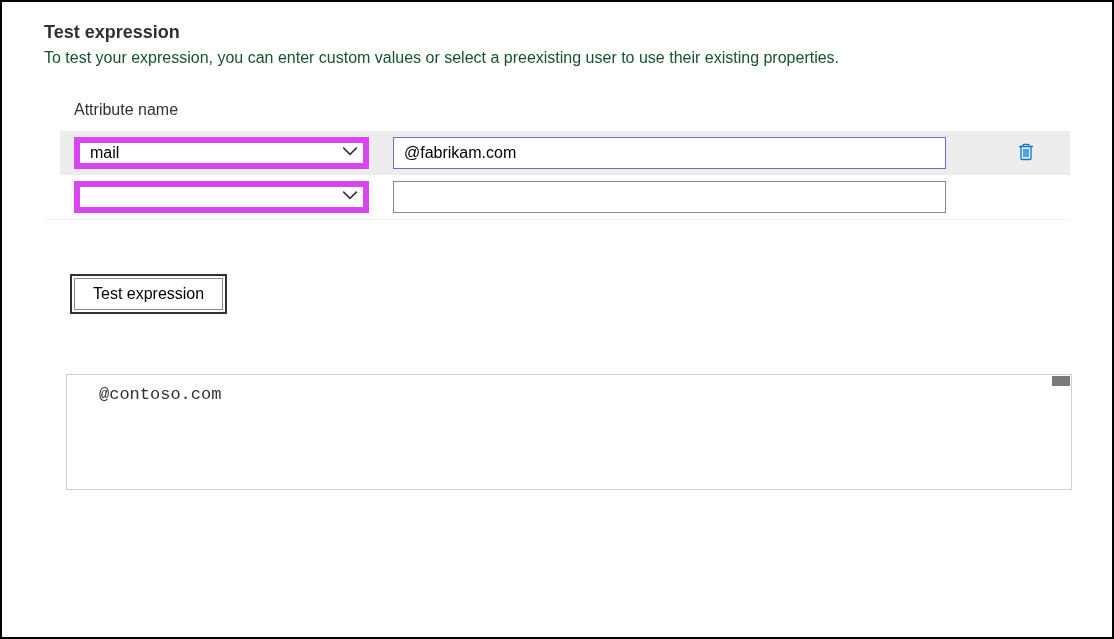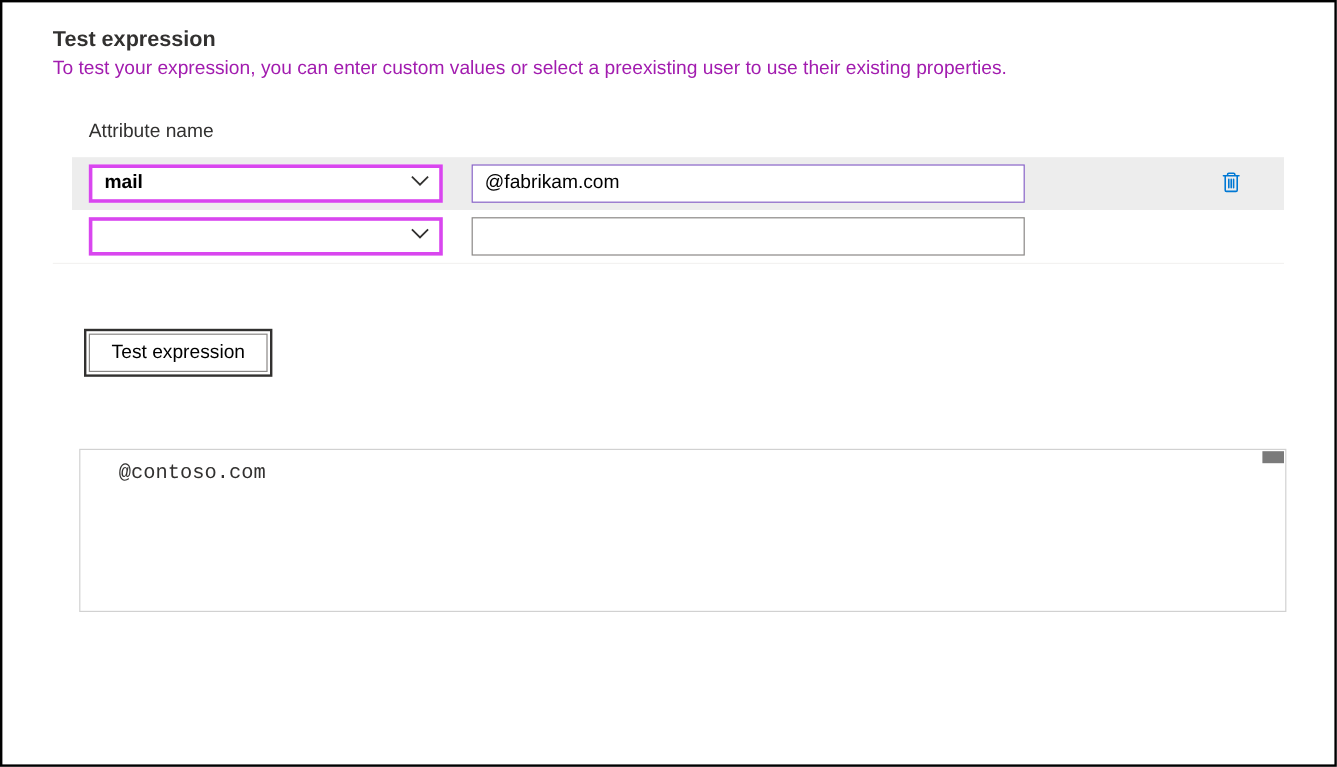--- a/index.html
+++ b/index.html
@@ -16,21 +16,21 @@
       padding: 20px 42px;
       color: #323130;
     }
     .section-title {
       font-size: 18px;
       font-weight: 600;
       margin-bottom: 6px;
     }
     .section-description {
       font-size: 16px;
-      color: #a21caf;
+      color: #14532d;
       margin-bottom: 34px;
     }
     .columns {
       display: flex;
       gap: 26px;
       padding-left: 30px;
     }
     .col-attr {
       width: 295px;
     }
@@ -59,36 +59,35 @@
       background: #ededed;
     }
     .select-wrap {
       position: relative;
       width: 295px;
       background: #fff;
     }
     .select-wrap input {
       width: 100%;
       height: 32px;
-      border: 3px solid #d946ef;
+      border: 6px solid #d946ef;
       padding: 4px 36px 4px 10px;
       font-size: 16px;
       font-family: inherit;
       background: transparent;
-      font-weight: bold;
     }
     .select-wrap .chevron {
       position: absolute;
       right: 10px;
       top: 50%;
       transform: translateY(-50%);
       pointer-events: none;
     }
     .text-input {
-      width: 461px;
+      width: 553px;
       height: 32px;
       border: 1px solid #8a8886;
       padding: 4px 10px;
       font-size: 16px;
       font-family: inherit;
       background: #fff;
     }
     .text-input.focused {
       border: 1px solid #8661c5;
       outline: none;
@@ -120,21 +119,21 @@
       background: #fff;
       border: 1px solid #8a8886;
       outline: 2px solid #323130;
       outline-offset: 2px;
       cursor: pointer;
     }
     .output-area {
       margin-left: 22px;
       margin-right: -2px;
       border: 1px solid #d1d1d1;
-      height: 136px;
+      height: 116px;
       padding: 10px 14px 10px 32px;
       font-family: "Consolas", "Courier New", monospace;
       font-size: 17px;
       position: relative;
       overflow: hidden;
     }
     .output-scroll-indicator {
       position: absolute;
       right: 1px;
       top: 1px;

